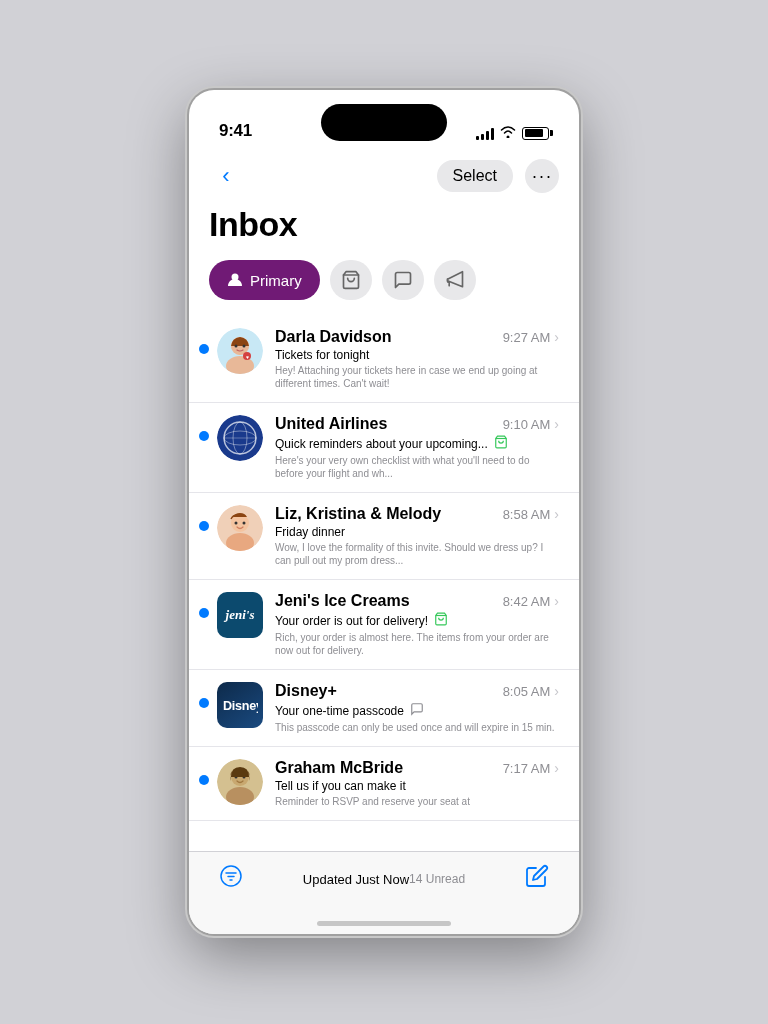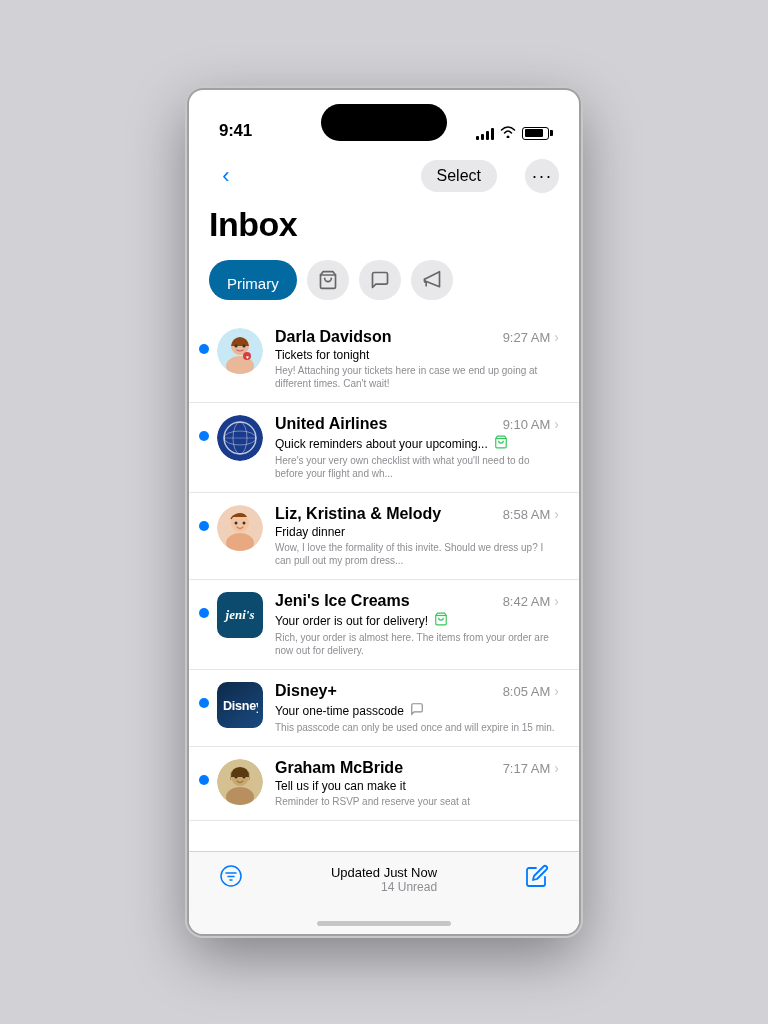--- a/index.html
+++ b/index.html
@@ -8,21 +8,21 @@
       display: flex;
       justify-content: center;
       align-items: center;
       min-height: 100vh;
       font-family: -apple-system, 'SF Pro Display', 'Helvetica Neue', sans-serif;
     }
     .phone-frame {
       width: 390px;
       height: 844px;
       background: #fff;
-      border-radius: 14px;
+      border-radius: 25px;
       position: relative;
       overflow: hidden;
       box-shadow:
         0 0 0 2px #a0a0a0,
         0 0 0 4px #c8c8c8,
         0 20px 60px rgba(0,0,0,0.4);
     }
     
     .phone-frame::before {
       content: '';
@@ -145,21 +145,21 @@
       display: flex;
       align-items: center;
       justify-content: center;
       color: #007AFF;
       font-size: 22px;
       cursor: pointer;
     }
     .nav-right {
       display: flex;
       align-items: center;
-      gap: 28px;
+      gap: 12px;
       justify-content: flex-end;
     }
     .select-btn {
       background: #e8e8ea;
       border: none;
       border-radius: 20px;
       padding: 7px 16px;
       font-size: 16px;
       color: #000;
       cursor: pointer;
@@ -197,25 +197,24 @@
       min-width: 40px;
       border-radius: 20px;
       display: flex;
       align-items: center;
       justify-content: center;
       cursor: pointer;
       font-size: 15px;
       font-weight: 500;
     }
     .tab-primary {
-      background: #0369a1;
+      background: #701a75;
       color: #fff;
       padding: 16px 18px;
       gap: 7px;
-      flex-direction: column;
     }
     .tab-icon {
       background: #e8e8ea;
       color: #666;
       width: 42px;
     }
     
     .email-list {
       overflow-y: auto;
       height: calc(100% - 200px);
@@ -320,22 +319,21 @@
     }
     .toolbar-row {
       display: flex;
       justify-content: space-between;
       align-items: center;
       width: 100%;
       padding: 0 30px;
     }
     .toolbar-center {
       display: flex;
-      flex-direction: column;
-      align-items: flex-end;
+      align-items: flex-start;
     }
     .updated-text {
       font-size: 13px;
       font-weight: 500;
       color: #000;
     }
     .unread-text {
       font-size: 12px;
       color: #8e8e93;
     }

